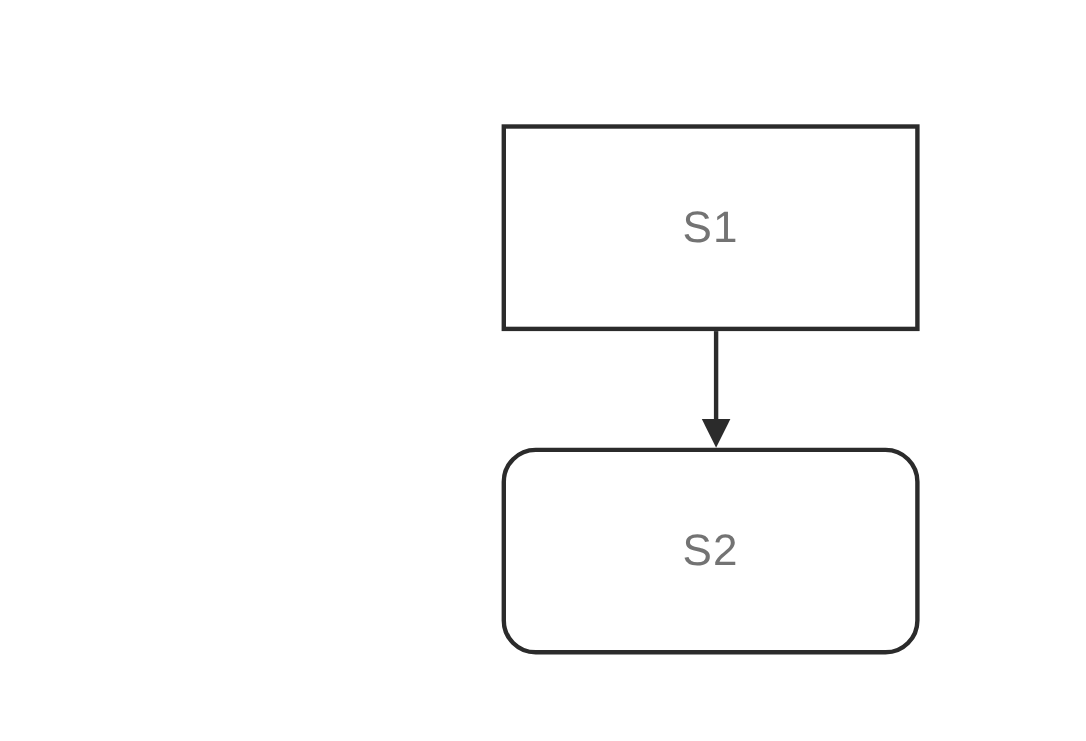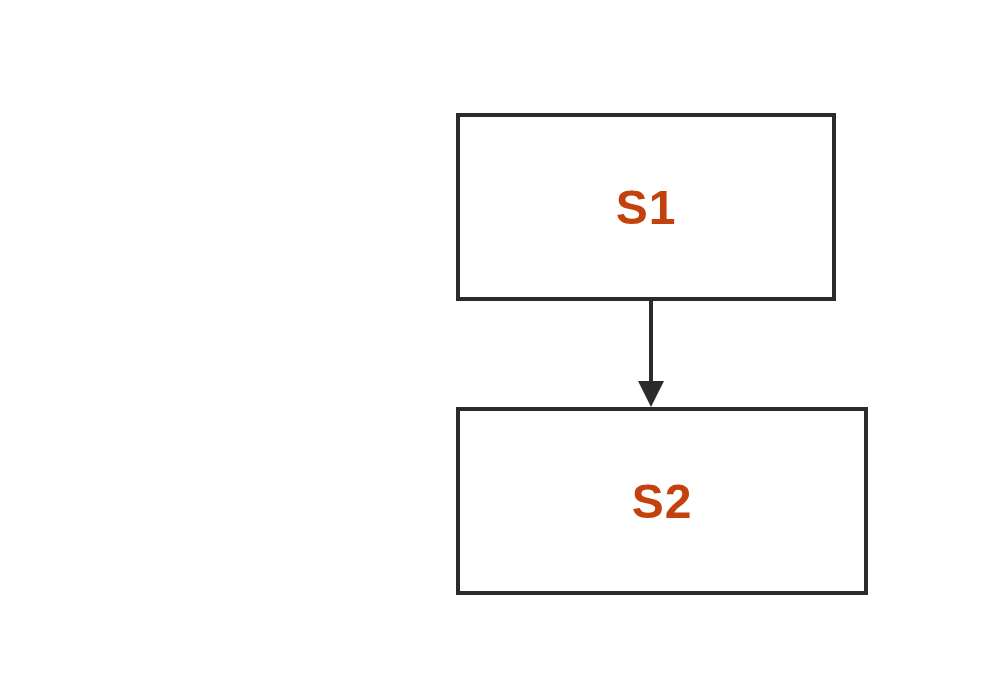--- a/index.html
+++ b/index.html
@@ -18,37 +18,38 @@
   .flow-node {
     position: absolute;
     box-sizing: border-box;
     border: 4px solid #2b2b2b;
     background: #ffffff;
     display: flex;
     align-items: center;
     justify-content: center;
   }
   .flow-node .node-label {
-    font-size: 48px;
-    font-weight: 700;
-    color: #c2410c;
+    font-size: 40px;
+    font-weight: 400;
+    color: #737373;
     letter-spacing: 1px;
     user-select: none;
   }
   #node-s1 {
     left: 456px;
     top: 113px;
     width: 380px;
     height: 188px;
   }
   #node-s2 {
     left: 456px;
     top: 407px;
-    width: 412px;
+    width: 380px;
     height: 188px;
+    border-radius: 31px;
   }
   .connector-layer {
     position: absolute;
     left: 0;
     top: 0;
     width: 987px;
     height: 674px;
     pointer-events: none;
   }
 </style>

